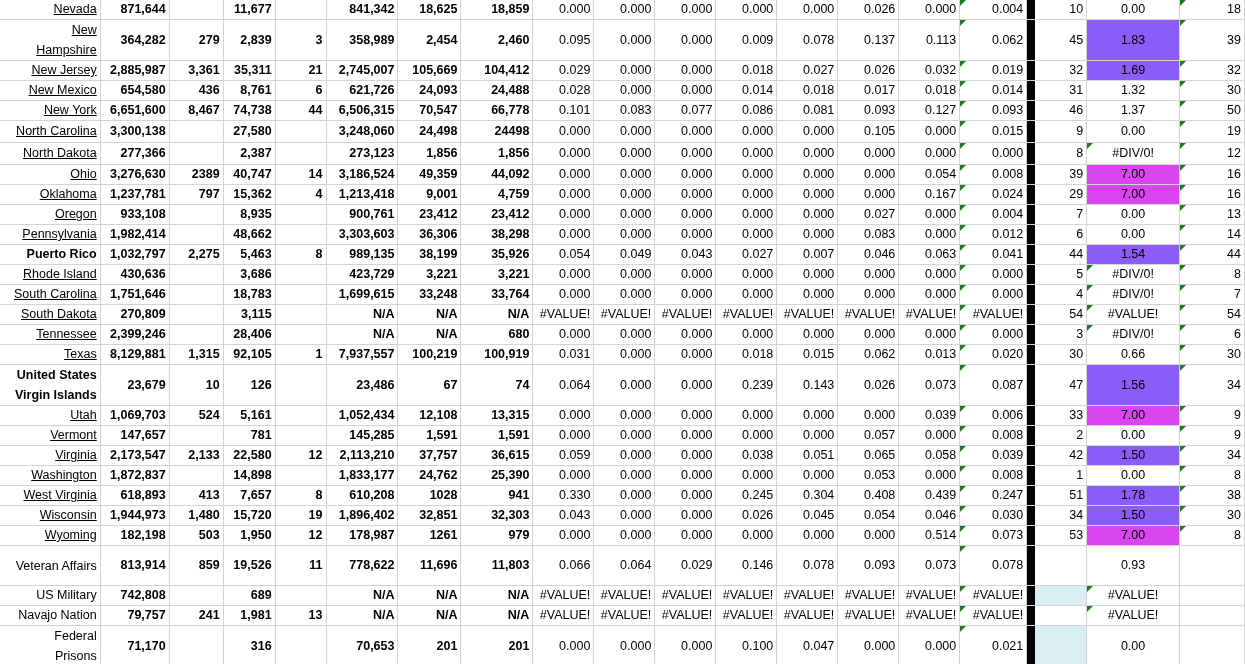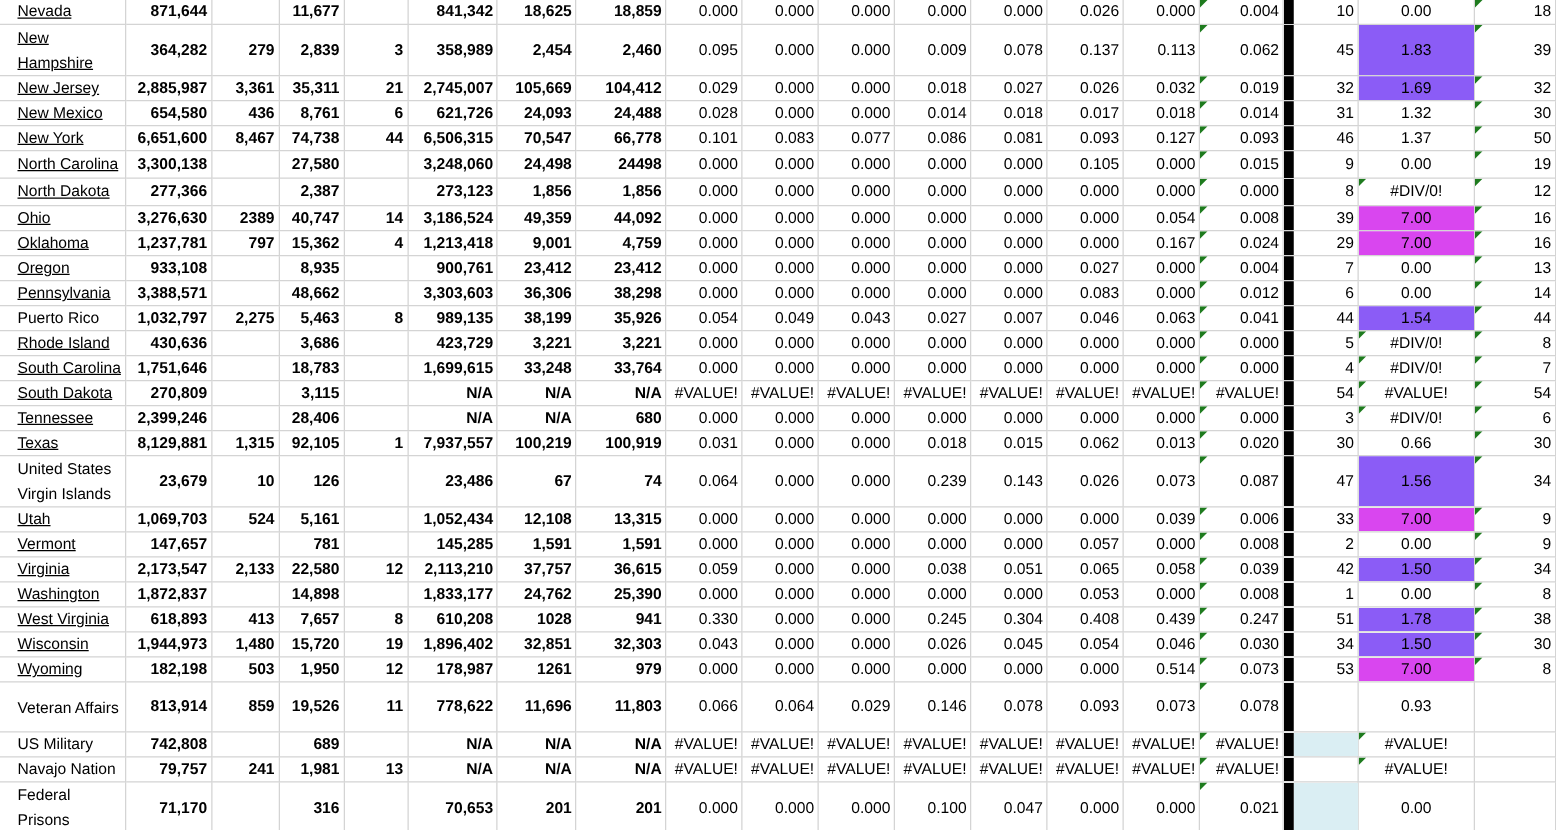--- a/index.html
+++ b/index.html
@@ -1,24 +1,24 @@
 <!DOCTYPE html>
 <html><head>
 <meta charset="utf-8">
 <style>
   html, body { margin:0; padding:0; background:#ffffff; }
   body { width:1245px; height:664px; overflow:hidden; position:relative;
          font-family:"Liberation Sans", sans-serif; font-size:12.5px; color:#000; }
   table { border-collapse:collapse; table-layout:fixed; position:absolute; left:0; top:0; }
   td { border-right:1px solid #d4d4d4; border-bottom:1px solid #d4d4d4; padding:0 3px;
        white-space:nowrap; overflow:hidden; height:19px; line-height:19px; position:relative; }
-  td.name { text-align:left; padding-left:14px; }
+  td.name { text-align:right; padding-left:14px; }
   td.name .lnk { text-decoration:underline; }
   td.name.wrap { white-space:normal; line-height:20px; }
-  td.name.bold { font-weight:normal; }
+  td.name.bold { font-weight:bold; }
   td.num { text-align:right; font-weight:bold; }
   td.num.it { }
   td.ratio { text-align:right; font-weight:normal; }
   td.divider { background:#000; border-right:none; padding:0; }
   td.rank { text-align:right; }
   td.score { text-align:center; }
   td.last { text-align:right;margin-top:47px; }
   td.yellow { background:#8b5cf6; }
   td.pink { background:#d946ef;text-align:center; }
   td.blue { background:#daeef3; }
@@ -269,21 +269,21 @@
         <td class="ratio"><span>0.027</span></td>
         <td class="ratio"><span>0.000</span></td>
         <td class="ratio"><span>0.004</span><span class="tri"></span></td>
         <td class="divider"></td>
         <td class="rank"><span>7</span></td>
         <td class="score"><span>0.00</span></td>
         <td class="last"><span>13</span><span class="tri"></span></td>
       </tr>
       <tr>
         <td class="name"><span class="lnk">Pennsylvania</span></td>
-        <td class="num"><span>3,388,571</span></td>
+        <td class="num"><span>1,982,414</span></td>
         <td class="num"><span></span></td>
         <td class="num"><span>48,662</span></td>
         <td class="num"><span></span></td>
         <td class="num it"><span>3,303,603</span></td>
         <td class="num"><span>36,306</span></td>
         <td class="num"><span>38,298</span></td>
         <td class="ratio"><span>0.000</span></td>
         <td class="ratio"><span>0.000</span></td>
         <td class="ratio"><span>0.000</span></td>
         <td class="ratio"><span>0.000</span></td>

